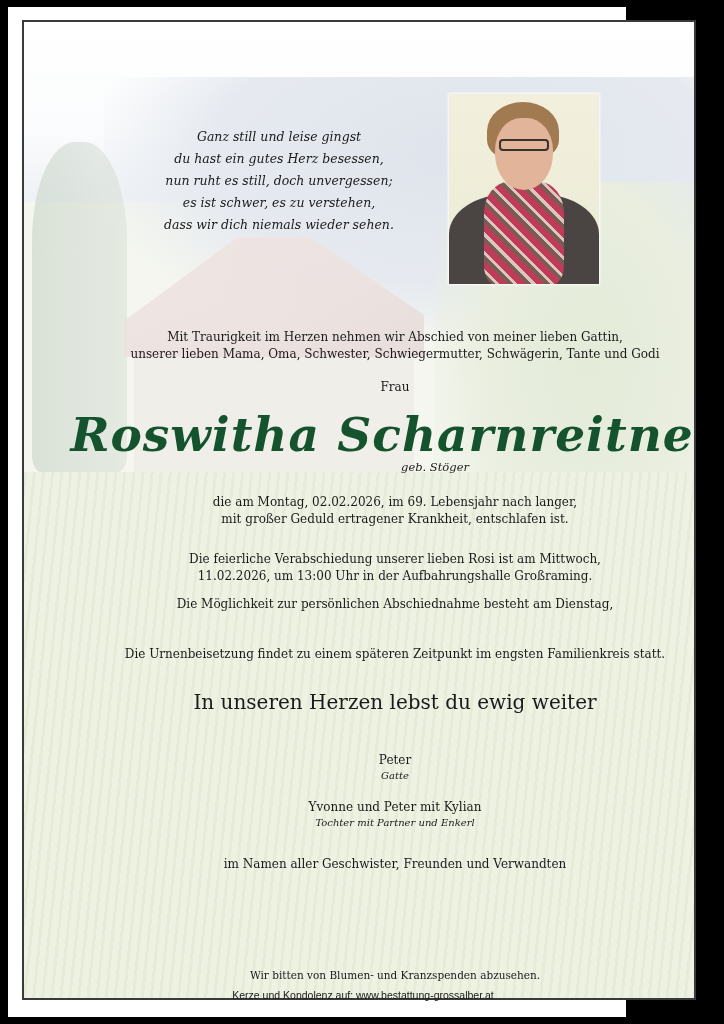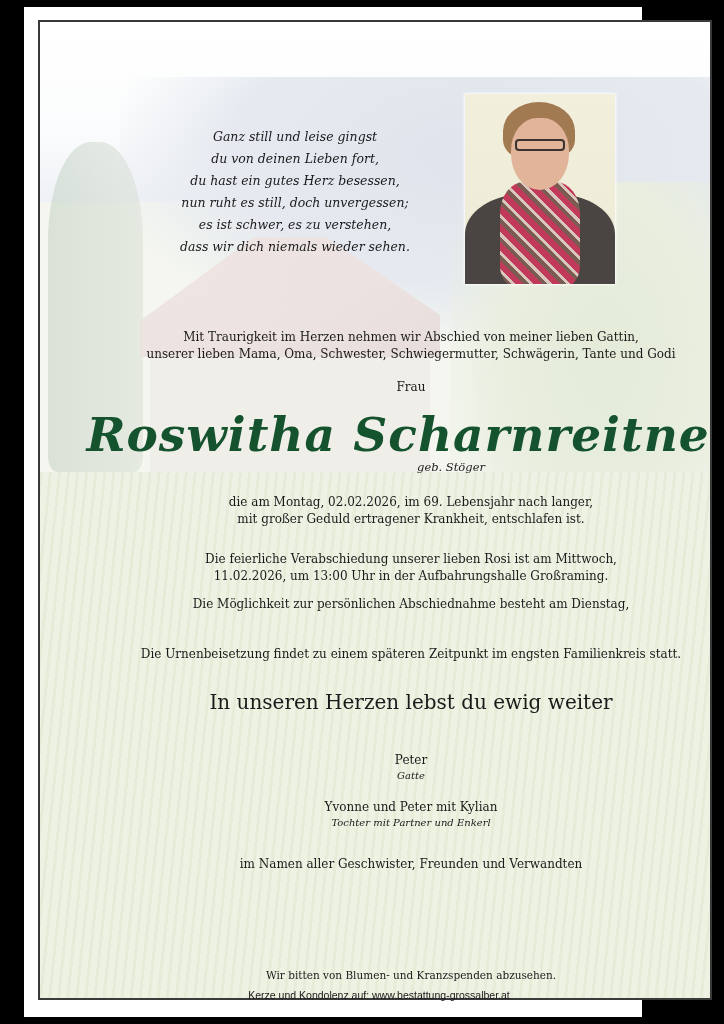--- a/index.html
+++ b/index.html
@@ -1,21 +1,21 @@
 <!DOCTYPE html>
 <html><head>
   <meta charset="utf-8">
   <style>
     html, body { margin: 0; padding: 0; }
     body {
       width: 724px; height: 1024px; background: #000; position: relative; overflow: hidden;
       font-family: "DejaVu Serif", serif;
     }
     .sheet {
-      position: absolute; left: 24px; top: 7px; width: 618px; height: 1010px; background: #fff;
+      position: absolute; left: 8px; top: 7px; width: 618px; height: 1010px; background: #fff;
     }
     .frame {
       position: absolute; left: 14px; top: 13px; width: 674px; height: 980px;
       border: 2px solid #3a3a3a; box-sizing: border-box; overflow: hidden;
       background: #f4f6ef;
     }
     .bg { position: absolute; inset: 0; }
     .sky { position: absolute; left: 0; top: 0; width: 100%; height: 180px;
       background: linear-gradient(#ffffff 0%, #fbfcfd 60%, #eef1f5 100%); }
     .mountain { position: absolute; left: 80px; top: 55px; width: 600px; height: 260px;
@@ -85,21 +85,20 @@
       <div class="trees-left"></div>
       <div class="foliage-right"></div>
       <div class="house-body"></div>
       <div class="house-roof"></div>
       <div class="meadow"></div>
     </div>
 
     <div class="content">
       <div class="poem">
         <div>Ganz still und leise gingst</div>
-        <div>du von deinen Lieben fort,</div>
         <div>du hast ein gutes Herz besessen,</div>
         <div>nun ruht es still, doch unvergessen;</div>
         <div>es ist schwer, es zu verstehen,</div>
         <div>dass wir dich niemals wieder sehen.</div>
       </div>
 
       <div class="photo" title="Portrait photo of the deceased">
         <div class="jacket"></div>
         <div class="scarf"></div>
         <div class="hair"></div>

